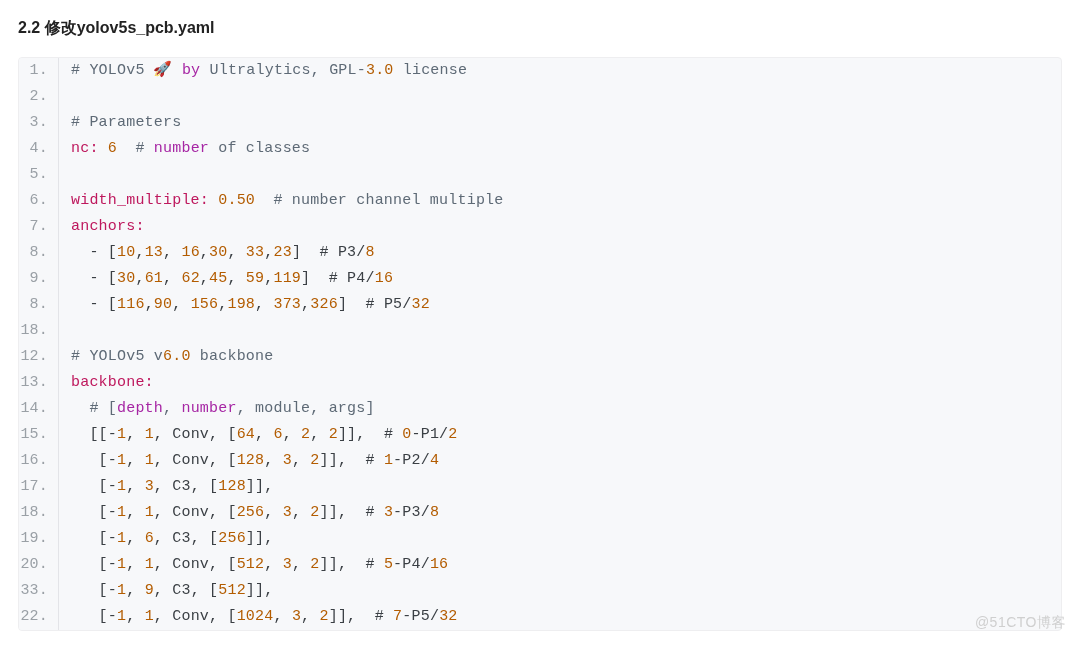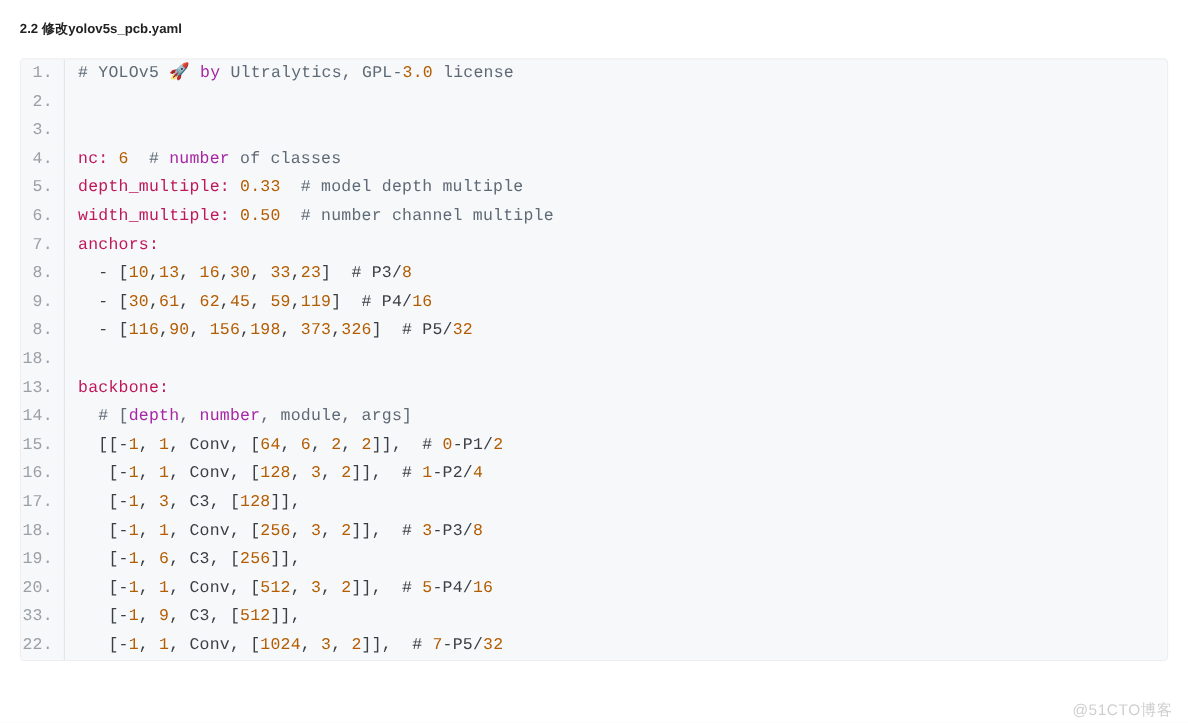--- a/index.html
+++ b/index.html
@@ -8,21 +8,21 @@
     padding: 18px 18px 0 18px;
     font-family: -apple-system, BlinkMacSystemFont, "Segoe UI", Helvetica, Arial, sans-serif;
     background: #ffffff;
     color: #222;
     width: 1080px;
     height: 657px;
     overflow: hidden;
     position: relative;
   }
   h2.heading {
-    font-size: 12px;
+    font-size: 16px;
     font-weight: 700;
     margin: 0 0 18px 0;
     color: #222;
   }
   .code-block {
     background: #f7f8fa;
     border-radius: 4px;
     border: 1px solid #eeeef0;
     font-family: "SFMono-Regular", Consolas, "Liberation Mono", Menlo, monospace;
     font-size: 15px;
@@ -51,21 +51,21 @@
     font-family: Liberation Mono, monospace;
   }
   .tk-comment-hash { color: #5e6a76; }
   .tk-num  { color: #b35c00; }
   .tk-kw   { color: #a626a4; }
   .tk-id   { color: #be185d; }
   .tk-punct{ color: #3a3f44; }
   .watermark {
     position: absolute;
     right: 14px;
-    bottom: 2px;
+    bottom: 25px;
     color: #cfcfcf;
     font-size: 14px;
     letter-spacing: 0.5px;
     pointer-events: none;
   }
 </style>
 </head>
 <body>
 
 <h2 class="heading">2.2 修改yolov5s_pcb.yaml</h2>
@@ -74,28 +74,28 @@
     <div class="code-row">
       <div class="gutter">1.</div>
       <div class="code"><span class="tk-comment-hash"># YOLOv5 🚀 </span><span class="tk-kw">by</span><span class="tk-comment-hash"> Ultralytics, GPL-</span><span class="tk-num">3.0</span><span class="tk-comment-hash"> license</span></div>
     </div>
     <div class="code-row">
       <div class="gutter">2.</div>
       <div class="code"><span></span></div>
     </div>
     <div class="code-row">
       <div class="gutter">3.</div>
+      <div class="code"><span class="tk-comment-hash"># Parameters</span></div>
     </div>
     <div class="code-row">
       <div class="gutter">4.</div>
       <div class="code"><span class="tk-id">nc: </span><span class="tk-num">6</span><span class="tk-comment-hash">  # </span><span class="tk-kw">number</span><span class="tk-comment-hash"> of classes</span></div>
     </div>
     <div class="code-row">
       <div class="gutter">5.</div>
-      <div class="code"><span class="tk-id">depth_multiple: </span><span class="tk-num">0.33</span><span class="tk-comment-hash">  # model depth multiple</span></div>
     </div>
     <div class="code-row">
       <div class="gutter">6.</div>
       <div class="code"><span class="tk-id">width_multiple: </span><span class="tk-num">0.50</span><span class="tk-comment-hash">  # number channel multiple</span></div>
     </div>
     <div class="code-row">
       <div class="gutter">7.</div>
       <div class="code"><span class="tk-id">anchors:</span></div>
     </div>
     <div class="code-row">
@@ -106,20 +106,24 @@
       <div class="gutter">9.</div>
       <div class="code"><span class="tk-punct">  - [</span><span class="tk-num">30</span><span class="tk-punct">,</span><span class="tk-num">61</span><span class="tk-punct">, </span><span class="tk-num">62</span><span class="tk-punct">,</span><span class="tk-num">45</span><span class="tk-punct">, </span><span class="tk-num">59</span><span class="tk-punct">,</span><span class="tk-num">119</span><span class="tk-punct">]  # P4/</span><span class="tk-num">16</span></div>
     </div>
     <div class="code-row">
       <div class="gutter">8.</div>
       <div class="code"><span class="tk-punct">  - [</span><span class="tk-num">116</span><span class="tk-punct">,</span><span class="tk-num">90</span><span class="tk-punct">, </span><span class="tk-num">156</span><span class="tk-punct">,</span><span class="tk-num">198</span><span class="tk-punct">, </span><span class="tk-num">373</span><span class="tk-punct">,</span><span class="tk-num">326</span><span class="tk-punct">]  # P5/</span><span class="tk-num">32</span></div>
     </div>
     <div class="code-row">
       <div class="gutter">18.</div>
       <div class="code"><span></span></div>
+    </div>
+    <div class="code-row">
+      <div class="gutter">12.</div>
+      <div class="code"><span class="tk-comment-hash"># YOLOv5 v</span><span class="tk-num">6.0</span><span class="tk-comment-hash"> backbone</span></div>
     </div>
     <div class="code-row">
       <div class="gutter">13.</div>
       <div class="code"><span class="tk-id">backbone:</span></div>
     </div>
     <div class="code-row">
       <div class="gutter">14.</div>
       <div class="code"><span class="tk-comment-hash">  # [</span><span class="tk-kw">depth</span><span class="tk-comment-hash">, </span><span class="tk-kw">number</span><span class="tk-comment-hash">, module, args]</span></div>
     </div>
     <div class="code-row">

